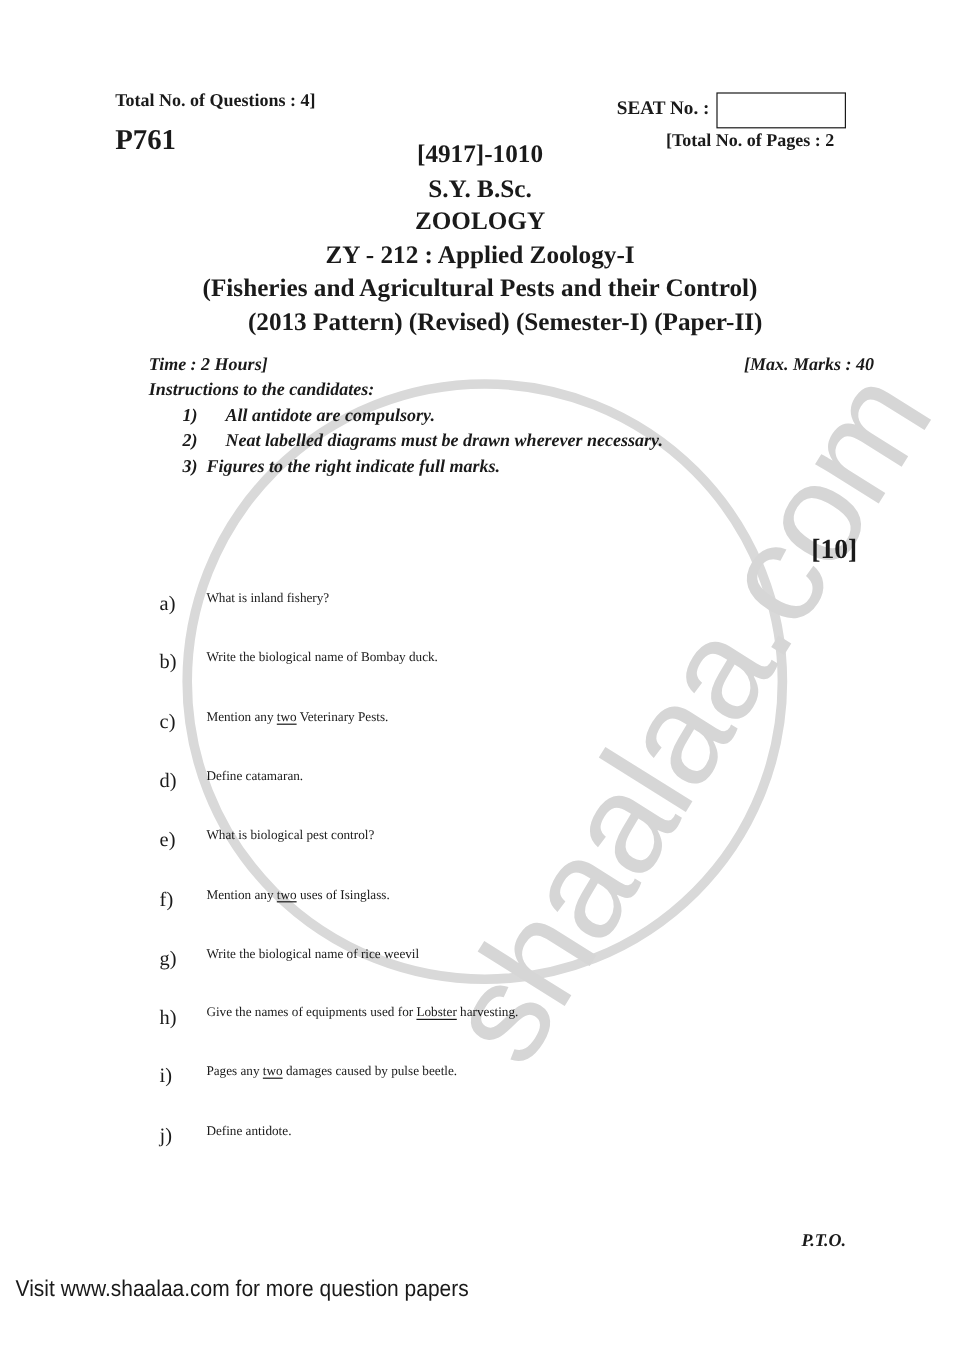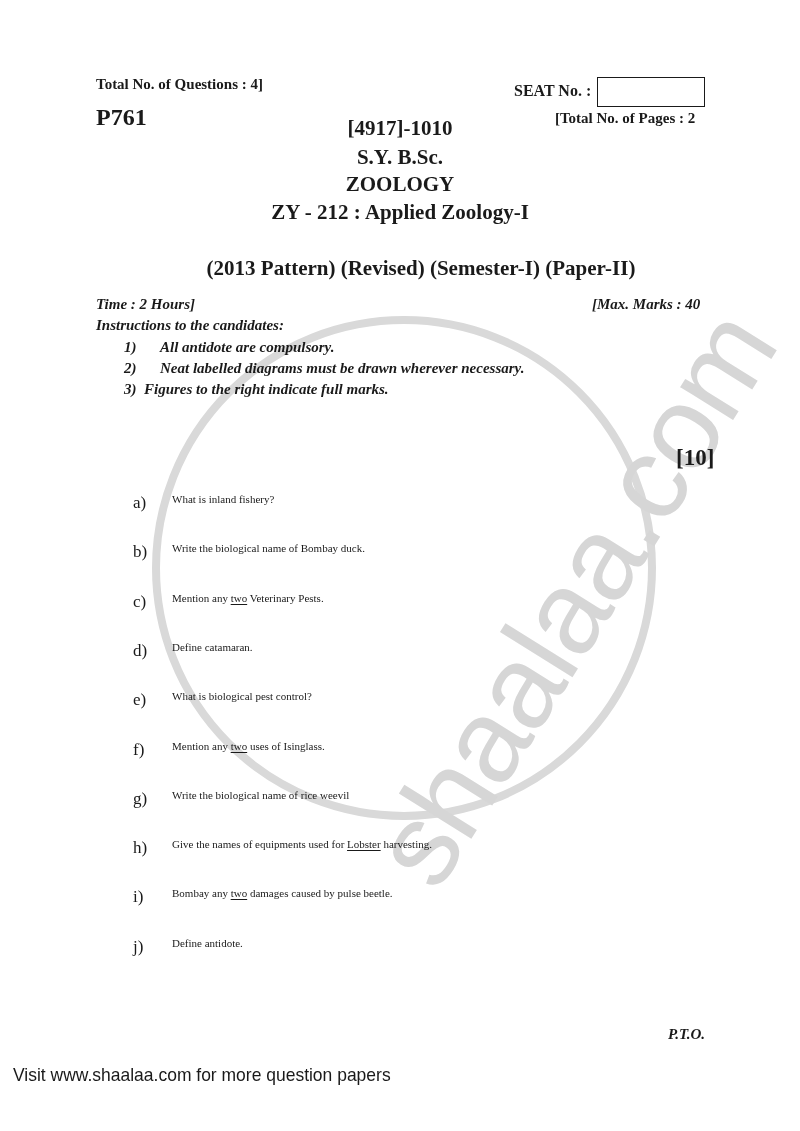--- a/index.html
+++ b/index.html
@@ -15,21 +15,21 @@
                border: 8px solid #d9d9d9; border-radius: 50%; box-sizing: content-box; }
   .wm-text { position: absolute; left: 250px; top: 530px; font-family: "Liberation Sans", sans-serif;
              font-size: 118px; color: #d6d6d6; transform: rotate(-58deg); transform-origin: center;
              letter-spacing: -2px; }
   .layer { position: absolute; left: 0; top: 0; width: 800px; height: 1131px; }
 
   .seat-box { position: absolute; left: 597px; top: 77px; width: 106px; height: 28px; border: 1.5px solid #1a1a1a; }
 
   .title { left: 0; width: 800px; text-align: center; font-weight: bold; font-size: 21px; }
 
-  .instr { font-size: 15px; font-style: italic; font-weight: bold; }
+  .instr { font-size: 15px; font-style: italic; font-weight: bold; margin-left: 28px; }
   .q-label { font-size: 17px; }
   .q-text { font-size: 11px; }
 
   .footer { left: 13px; top: 1064px; font-family: "Liberation Sans", sans-serif; font-size: 19px; color: #1a1a1a; transform: scaleX(0.92); transform-origin: left; }
 </style>
 </head>
 <body>
 
 <div class="wm-circle"></div>
 <div class="abs wm-text">shaalaa.com</div>
@@ -39,20 +39,21 @@
   <div class="abs b" style="left:96px; top:76px; font-size:15px;">Total No. of Questions : 4]</div>
   <div class="abs b" style="left:96px; top:104px; font-size:24px;text-align:center;">P761</div>
   <div class="abs b" style="left:514px; top:82px; font-size:16px;">SEAT No. :</div>
   <div class="seat-box"><span></span></div>
   <div class="abs b" style="left:555px; top:110px; font-size:15px;">[Total No. of Pages : 2</div>
 
   <div class="abs title" style="top:116px; font-size:21px;">[4917]-1010</div>
   <div class="abs title" style="top:172px;">ZOOLOGY</div>
   <div class="abs title" style="top:145px;">S.Y. B.Sc.</div>
   <div class="abs title" style="top:200px;">ZY - 212 : Applied Zoology-I</div>
+  <div class="abs title" style="top:228px;">(Fisheries and Agricultural Pests and their Control)</div>
   <div class="abs title" style="top:256px;margin-left:21px;">(2013 Pattern) (Revised) (Semester-I) (Paper-II)</div>
 
   <div class="abs instr" style="left:96px; top:296px;">Time : 2 Hours]</div>
   <div class="abs instr" style="left:592px; top:296px;">[Max. Marks : 40</div>
   <div class="abs instr" style="left:96px; top:317px;">Instructions to the candidates:</div>
 
   <div class="abs instr" style="left:124px; top:339px;">1)</div>
   <div class="abs instr" style="left:160px; top:339px;">All antidote are compulsory.</div>
   <div class="abs instr" style="left:124px; top:360px;">2)</div>
   <div class="abs instr" style="left:160px; top:360px;">Neat labelled diagrams must be drawn wherever necessary.</div>
@@ -72,21 +73,21 @@
       <div class="abs q-text" style="left: 172px; top: 641px;"><span>Define catamaran.</span><span class="u"></span><span></span></div>
       <div class="abs q-label" style="left: 133px; top: 690px;">e)</div>
       <div class="abs q-text" style="left: 172px; top: 690px;"><span>What is biological pest control?</span><span class="u"></span><span></span></div>
       <div class="abs q-label" style="left: 133px; top: 740px;">f)</div>
       <div class="abs q-text" style="left: 172px; top: 740px;"><span>Mention any </span><span class="u">two</span><span> uses of Isinglass.</span></div>
       <div class="abs q-label" style="left: 133px; top: 789px;">g)</div>
       <div class="abs q-text" style="left: 172px; top: 789px;"><span>Write the biological name of rice weevil</span><span class="u"></span><span></span></div>
       <div class="abs q-label" style="left: 133px; top: 838px;">h)</div>
       <div class="abs q-text" style="left: 172px; top: 838px;"><span>Give the names of equipments used for </span><span class="u">Lobster</span><span> harvesting.</span></div>
       <div class="abs q-label" style="left: 133px; top: 887px;">i)</div>
-      <div class="abs q-text" style="left: 172px; top: 887px;"><span>Bombay any </span><span class="u">two</span><span> damages caused by pulse beetle.</span></div>
+      <div class="abs q-text" style="left: 172px; top: 887px;"><span>Pages any </span><span class="u">two</span><span> damages caused by pulse beetle.</span></div>
       <div class="abs q-label" style="left: 133px; top: 937px;">j)</div>
       <div class="abs q-text" style="left: 172px; top: 937px;"><span>Define antidote.</span><span class="u"></span><span></span></div>
     </div>
 
   <div class="abs b i" style="left:668px; top:1026px; font-size:15px;">P.T.O.</div>
 </div>
 
 <div class="abs footer">Visit www.shaalaa.com for more question papers</div>
 
 </body></html>

